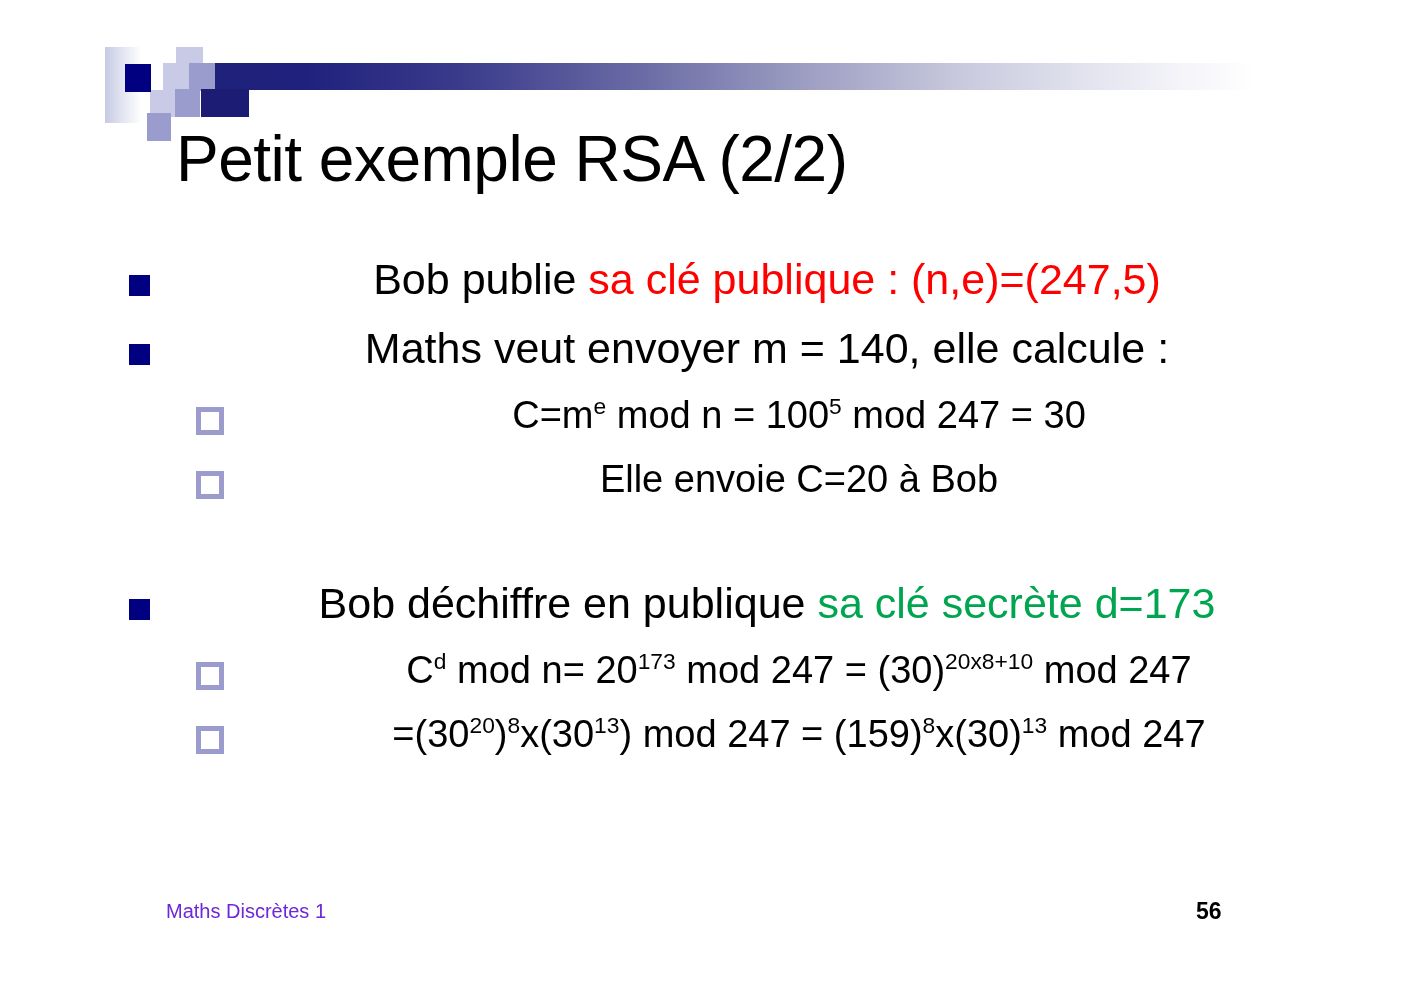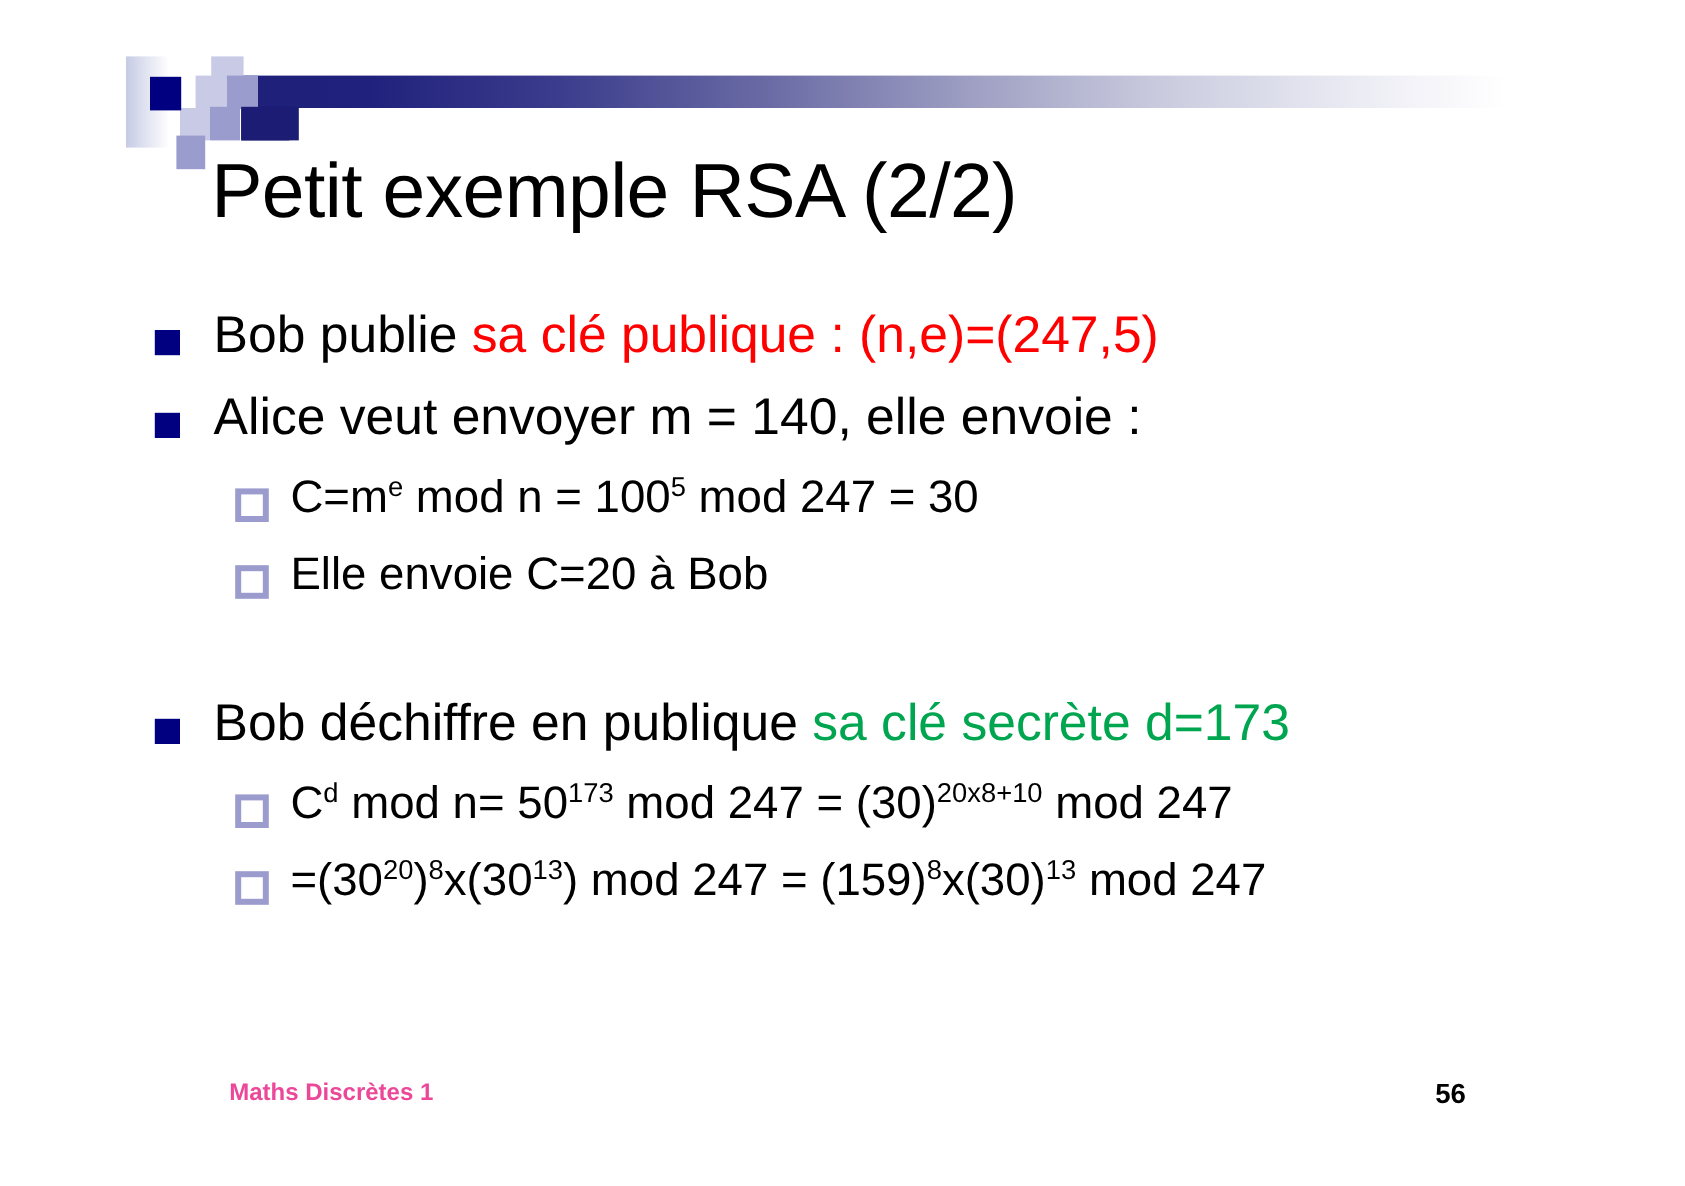--- a/index.html
+++ b/index.html
@@ -88,20 +88,21 @@
     white-space: nowrap;
     letter-spacing: -0.5px;
   }
 
   
   .body {
     position: absolute;
     left: 126px;
     top: 258px;
     width: 1230px;
+    text-align: center;
   }
 
   .lvl1 {
     position: relative;
     padding-left: 52px;
     font-size: 43px;
     line-height: 1.0;
     color: #000000;
     margin-bottom: 26px;
     white-space: nowrap;
@@ -142,25 +143,24 @@
     font-size: 0.60em;
     vertical-align: super;
     line-height: 0;
   }
 
   .gap { height: 58px; }
 
   
   .footer-text {
     position: absolute;
-    left: 191px;
+    left: 166px;
     top: 900px;
     font-size: 20px;
-    color: #ec4899;
-    font-weight: bold;
+    color: #6d28d9;
   }
   .page-num {
     position: absolute;
     left: 1196px;
     top: 898px;
     font-size: 23px;
     font-weight: bold;
     color: #000000;
   }
 </style>
@@ -185,39 +185,39 @@
 
   <div class="title">Petit exemple RSA (2/2)</div>
 
   <div class="body">
 
     <div class="lvl1">
       <span class="b1"></span><span>Bob publie </span><span class="red">sa clé publique : (n,e)=(247,5)</span>
     </div>
 
     <div class="lvl1">
-      <span class="b1"></span><span>Alice veut envoyer m = 140, elle envoie :</span>
+      <span class="b1"></span><span>Maths veut envoyer m = 140, elle calcule :</span>
     </div>
 
     <div class="lvl2">
       <span class="b2"></span><span>C=m</span><sup>e</sup><span> mod n = 100</span><sup>5</sup><span> mod 247 = 30</span>
     </div>
 
     <div class="lvl2">
       <span class="b2"></span><span>Elle envoie C=20 à Bob</span>
     </div>
 
     <div class="gap"></div>
 
     <div class="lvl1">
       <span class="b1"></span><span>Bob déchiffre en publique </span><span class="green">sa clé secrète d=173</span>
     </div>
 
     <div class="lvl2">
-      <span class="b2"></span><span>C</span><sup>d</sup><span> mod n= 50</span><sup>173</sup><span> mod 247 = (30)</span><sup>20x8+10</sup><span> mod 247</span>
+      <span class="b2"></span><span>C</span><sup>d</sup><span> mod n= 20</span><sup>173</sup><span> mod 247 = (30)</span><sup>20x8+10</sup><span> mod 247</span>
     </div>
 
     <div class="lvl2">
       <span class="b2"></span><span>=(30</span><sup>20</sup><span>)</span><sup>8</sup><span>x(30</span><sup>13</sup><span>) mod 247 = (159)</span><sup>8</sup><span>x(30)</span><sup>13</sup><span> mod 247</span>
     </div>
 
 
   </div>
 
   <div class="footer-text">Maths Discrètes 1</div>

